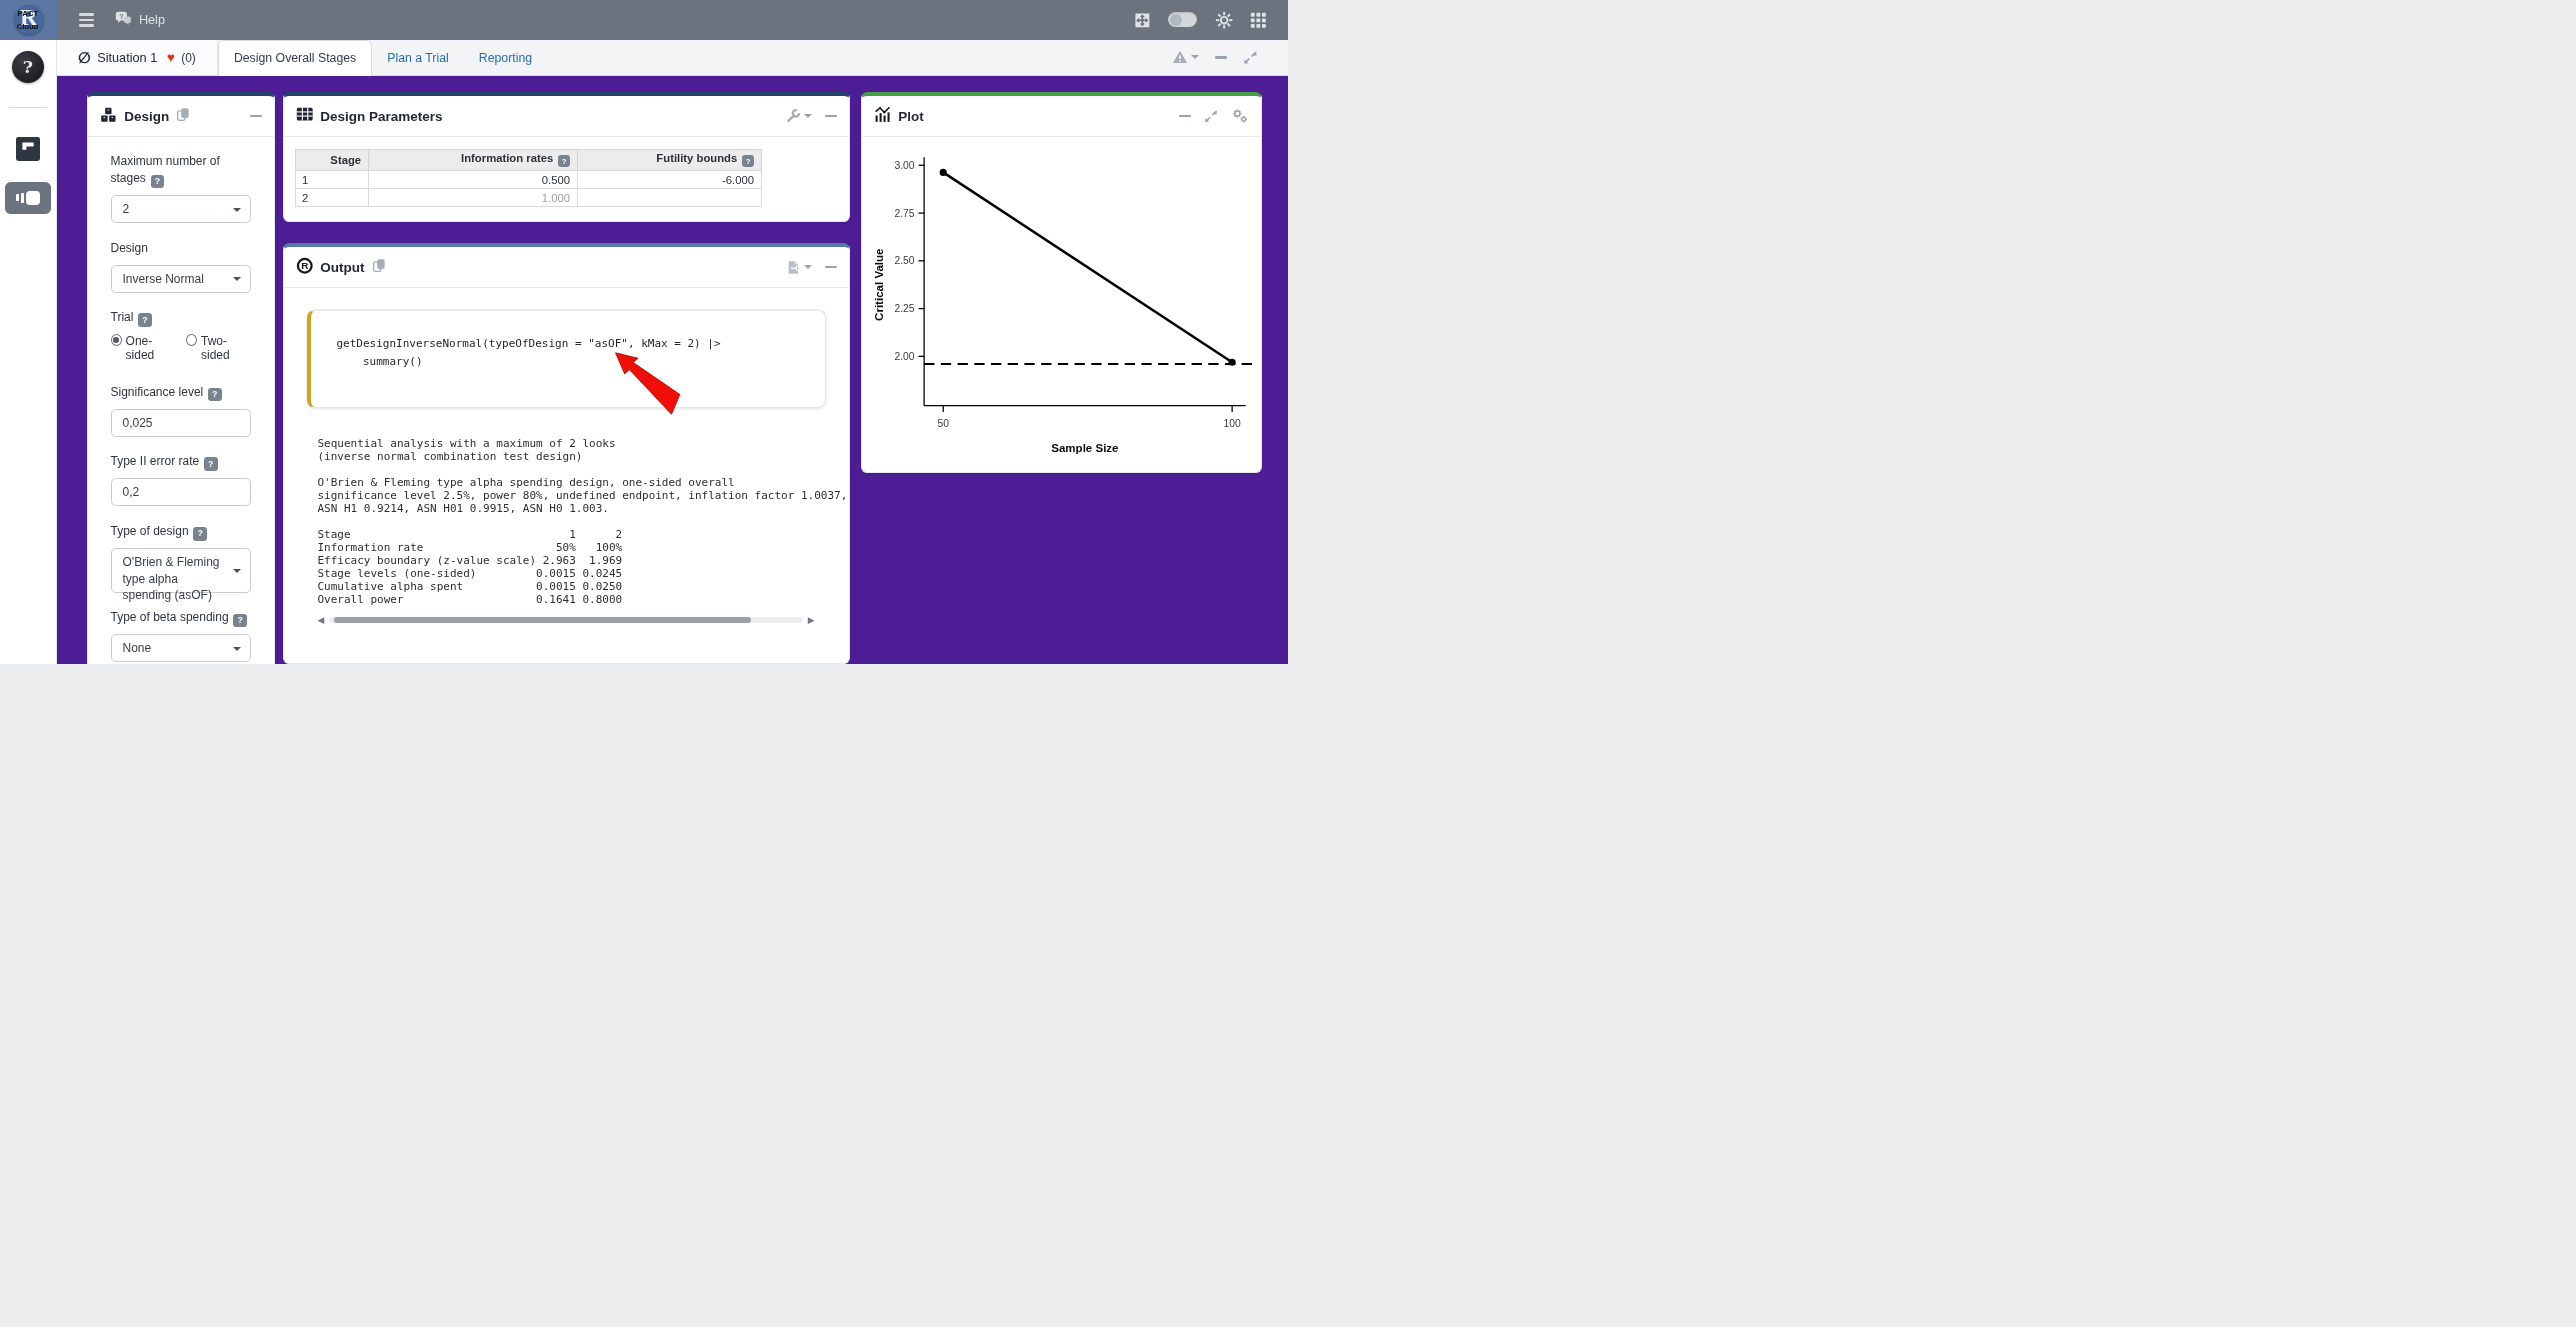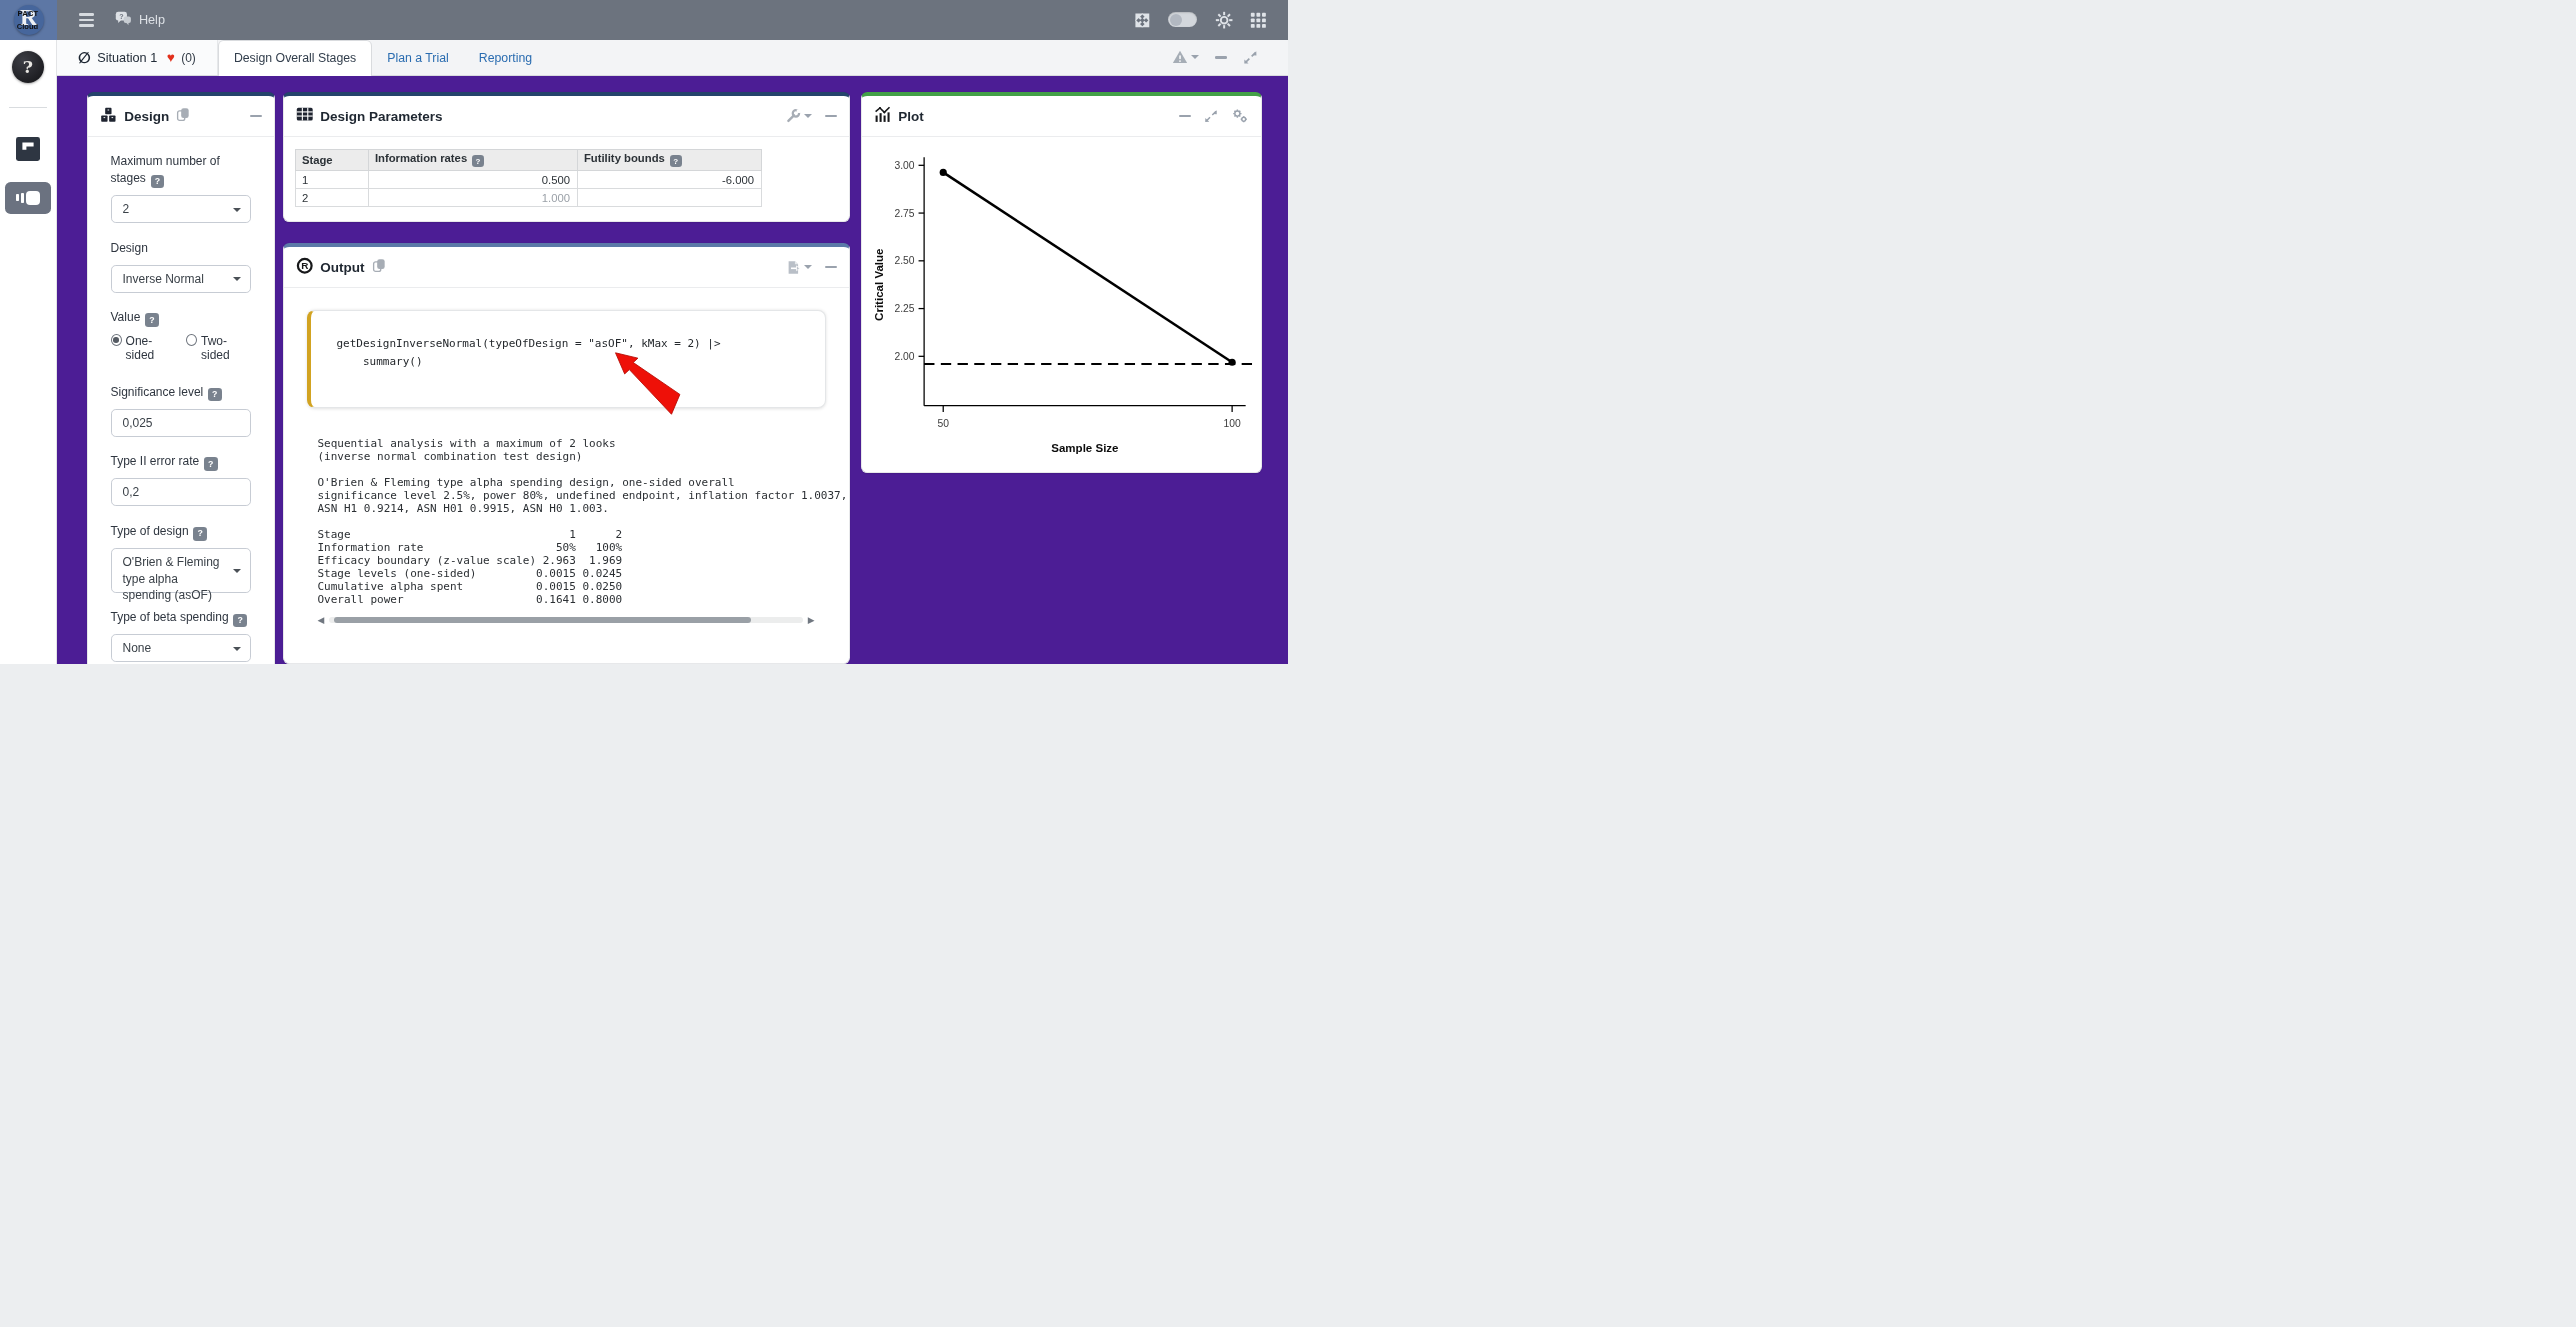--- a/index.html
+++ b/index.html
@@ -67,21 +67,21 @@
   .selectbox .sel-caret{position:absolute;right:8.8px;top:50%;margin-top:-1.6px;width:0;height:0;
     border-left:4px solid transparent;border-right:4px solid transparent;border-top:4.8px solid #4a5056}
   .tinput{width:100%;height:28px;border:0.8px solid #c7ccd4;border-radius:4.8px;padding:0 11px;font-size:12px;color:#3a4148;font-family:"Liberation Sans",sans-serif}
   .radios{display:flex;align-items:center;gap:10.3px;margin-top:1.6px}
   .radio{display:flex;align-items:flex-start;gap:4px;font-size:12px;color:#2f3640;cursor:pointer}
   .rdot{width:12px;height:12px;border-radius:50%;border:1.6px solid #6d737c;display:inline-flex;align-items:center;justify-content:center;background:#fff}
   .rdot.on i{width:5.6px;height:5.6px;border-radius:50%;background:#555b63;display:block}
   
   .dp-body{padding:12px 11px}
   table.dpt{border-collapse:collapse;font-size:11.3px;color:#2c3237}
-  .dpt th{background:#ececec;font-weight:600;border:0.8px solid #d4d6d8;padding:2.4px 6.4px;text-align:left}
+  .dpt th{background:#ececec;font-weight:600;border:0.8px solid #d4d6d8;padding:2.4px 6.4px;text-align:right}
   .dpt td{border:0.8px solid #d9dbdd;padding:2px 6.4px;height:18.3px}
   .dpt .num{text-align:right}
   .dpt .muted{color:#9ba1a8}
   .dpt .qbadge{width:12px;height:12px;font-size:8px;vertical-align:-1.6px}
   .col-stage{width:73px}.col-info{width:209px}.col-fut{width:184px}
   
   .out-body{padding:22px 23px 0}
   .code-card{position:relative;height:98px;border:0.8px solid #e4e6e8;border-left:4px solid #d2a321;border-radius:8px;
     box-shadow:0 0.8px 3.2px rgba(0,0,0,.12);background:#fff;padding:24px 8px 0 26px}
   pre.mono{font-family:"DejaVu Sans Mono",monospace;font-size:11px;line-height:17.5px;color:#24282c;white-space:pre}
@@ -273,21 +273,21 @@
               </div>
           </div>
           <div class="fgroup">
             <div class="flabel">Design</div>
             <div class="selectbox">
                 <span>Inverse Normal</span>
                 <span class="sel-caret"></span>
               </div>
           </div>
           <div class="fgroup">
-            <div class="flabel"><span>Value</span><span class="qbadge">?</span></div>
+            <div class="flabel"><span>Trial</span><span class="qbadge">?</span></div>
             <div class="radios">
               <label class="radio">
                   <span class="rdot on">
                     <i></i>
                   </span>
                   <span>One-sided</span>
                 </label>
               <label class="radio">
                   <span class="rdot"></span>
                   <span>Two-sided</span>

